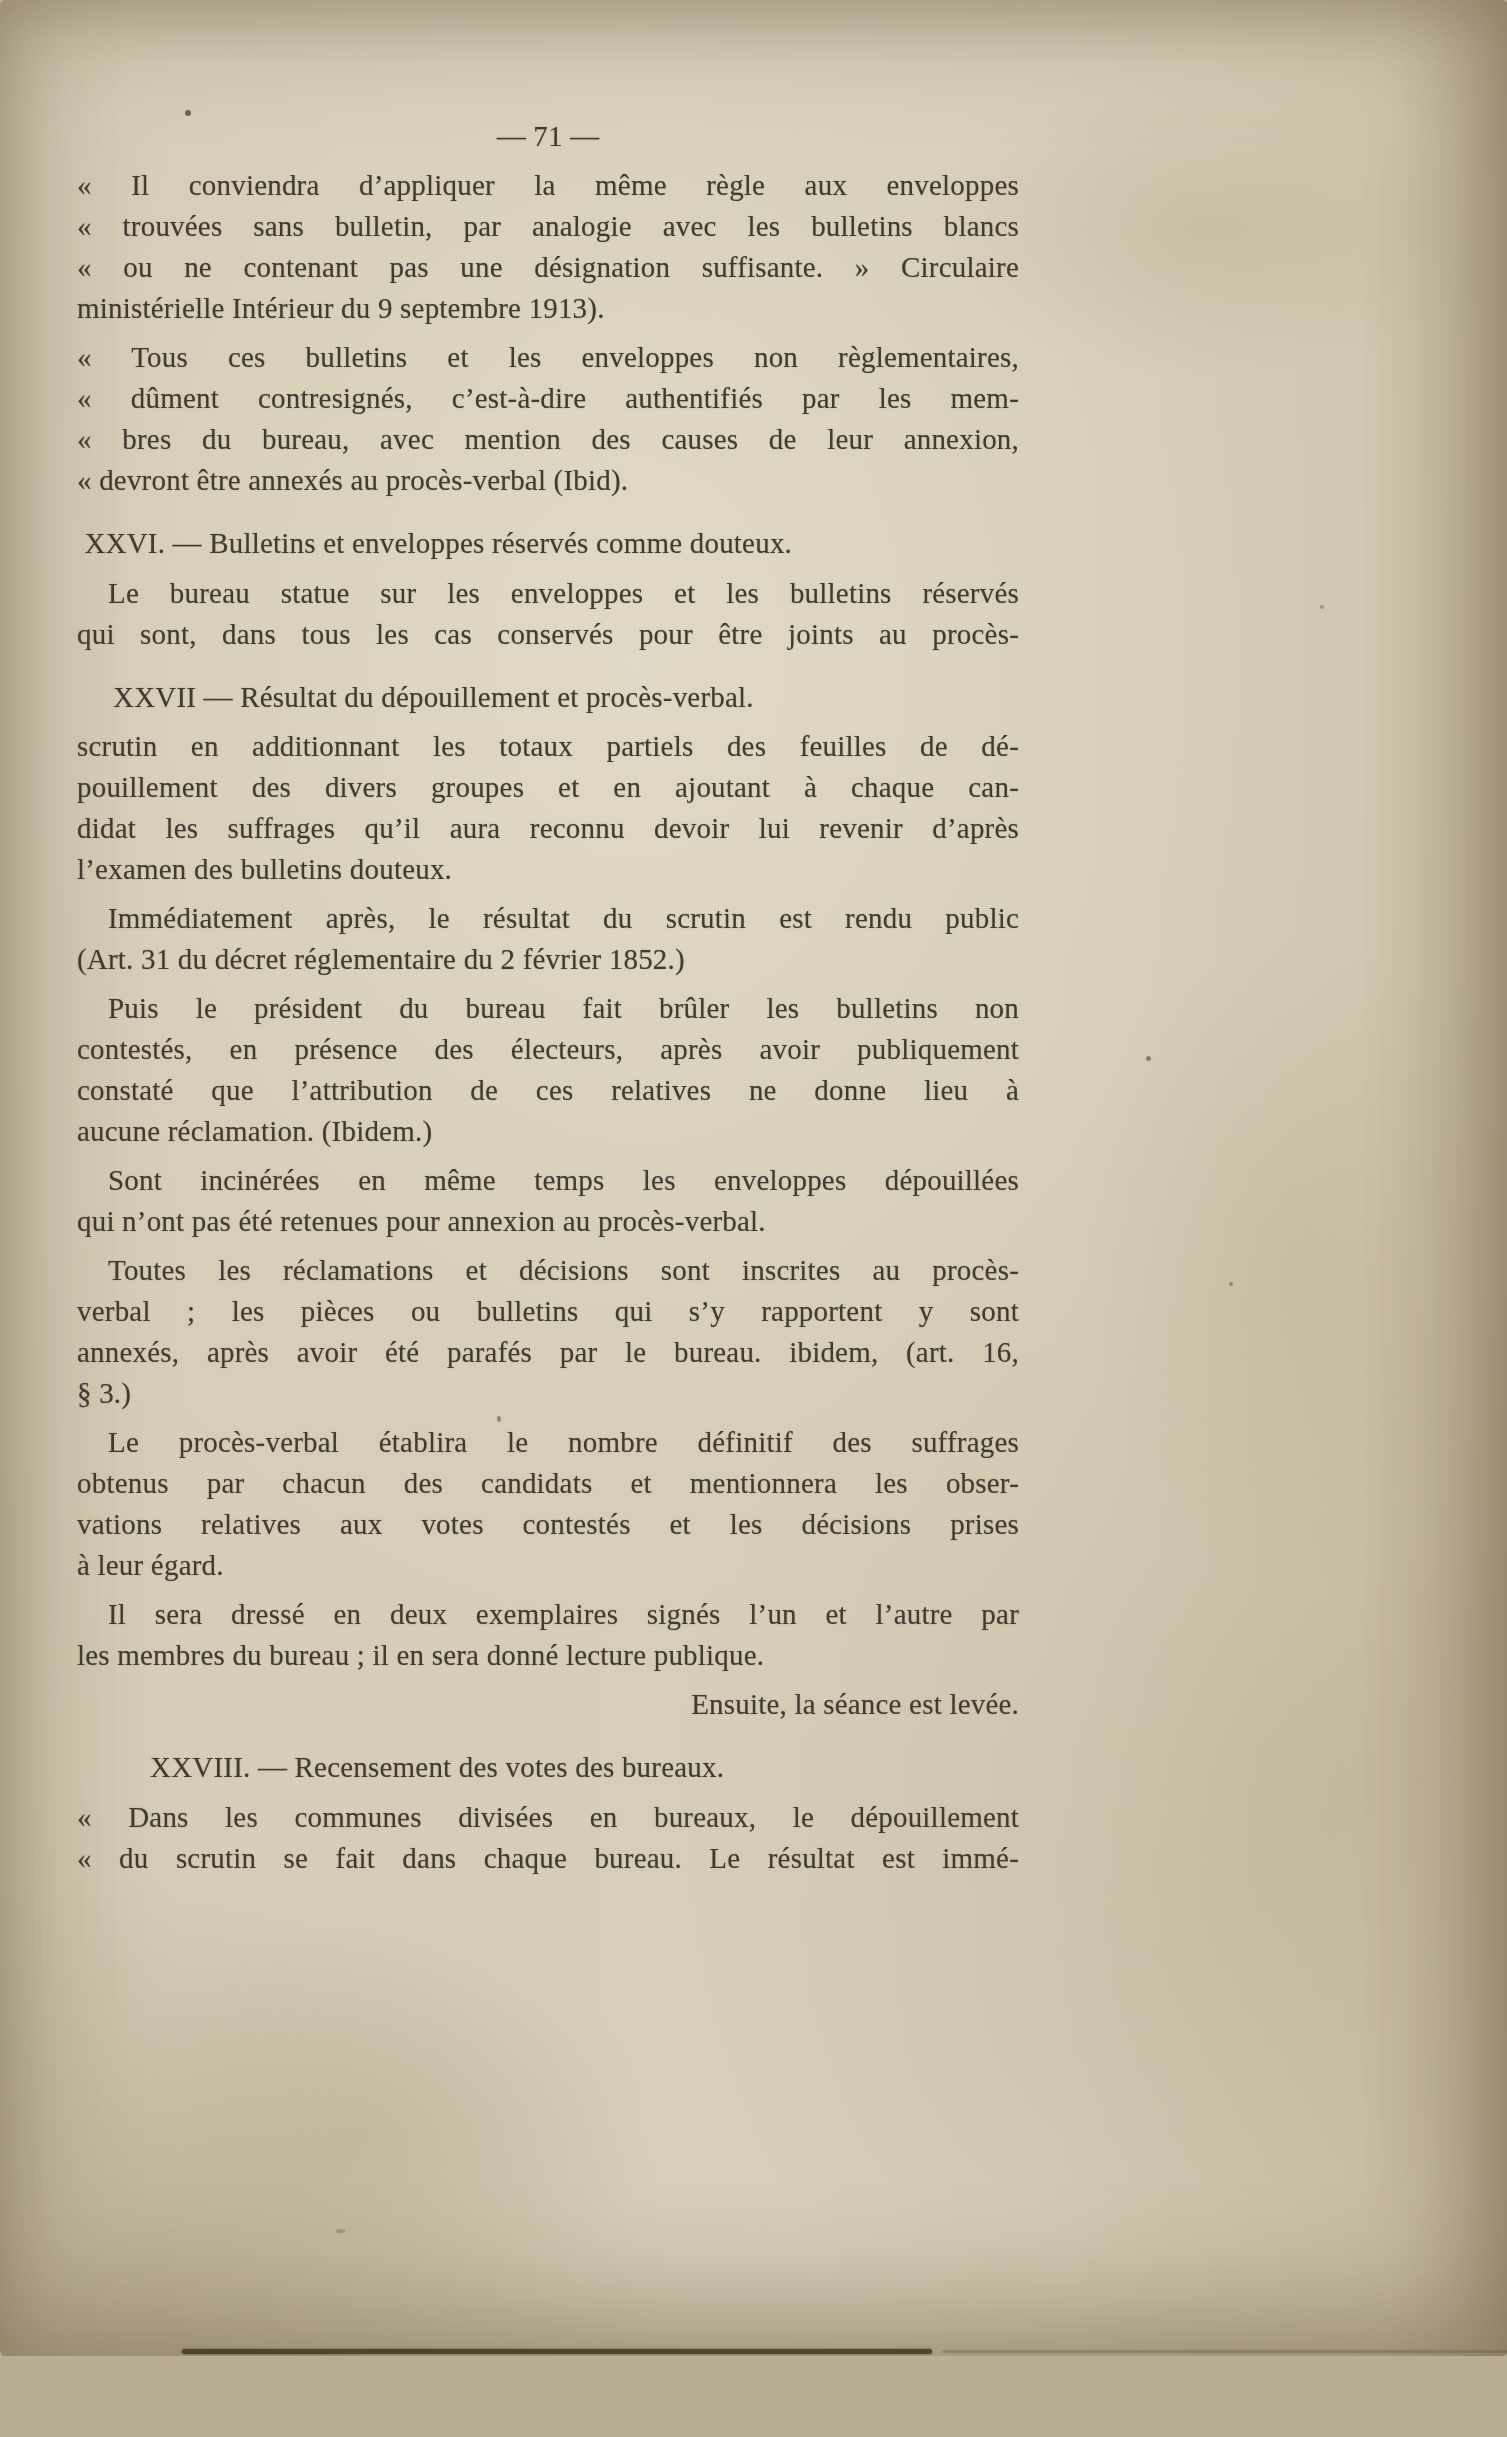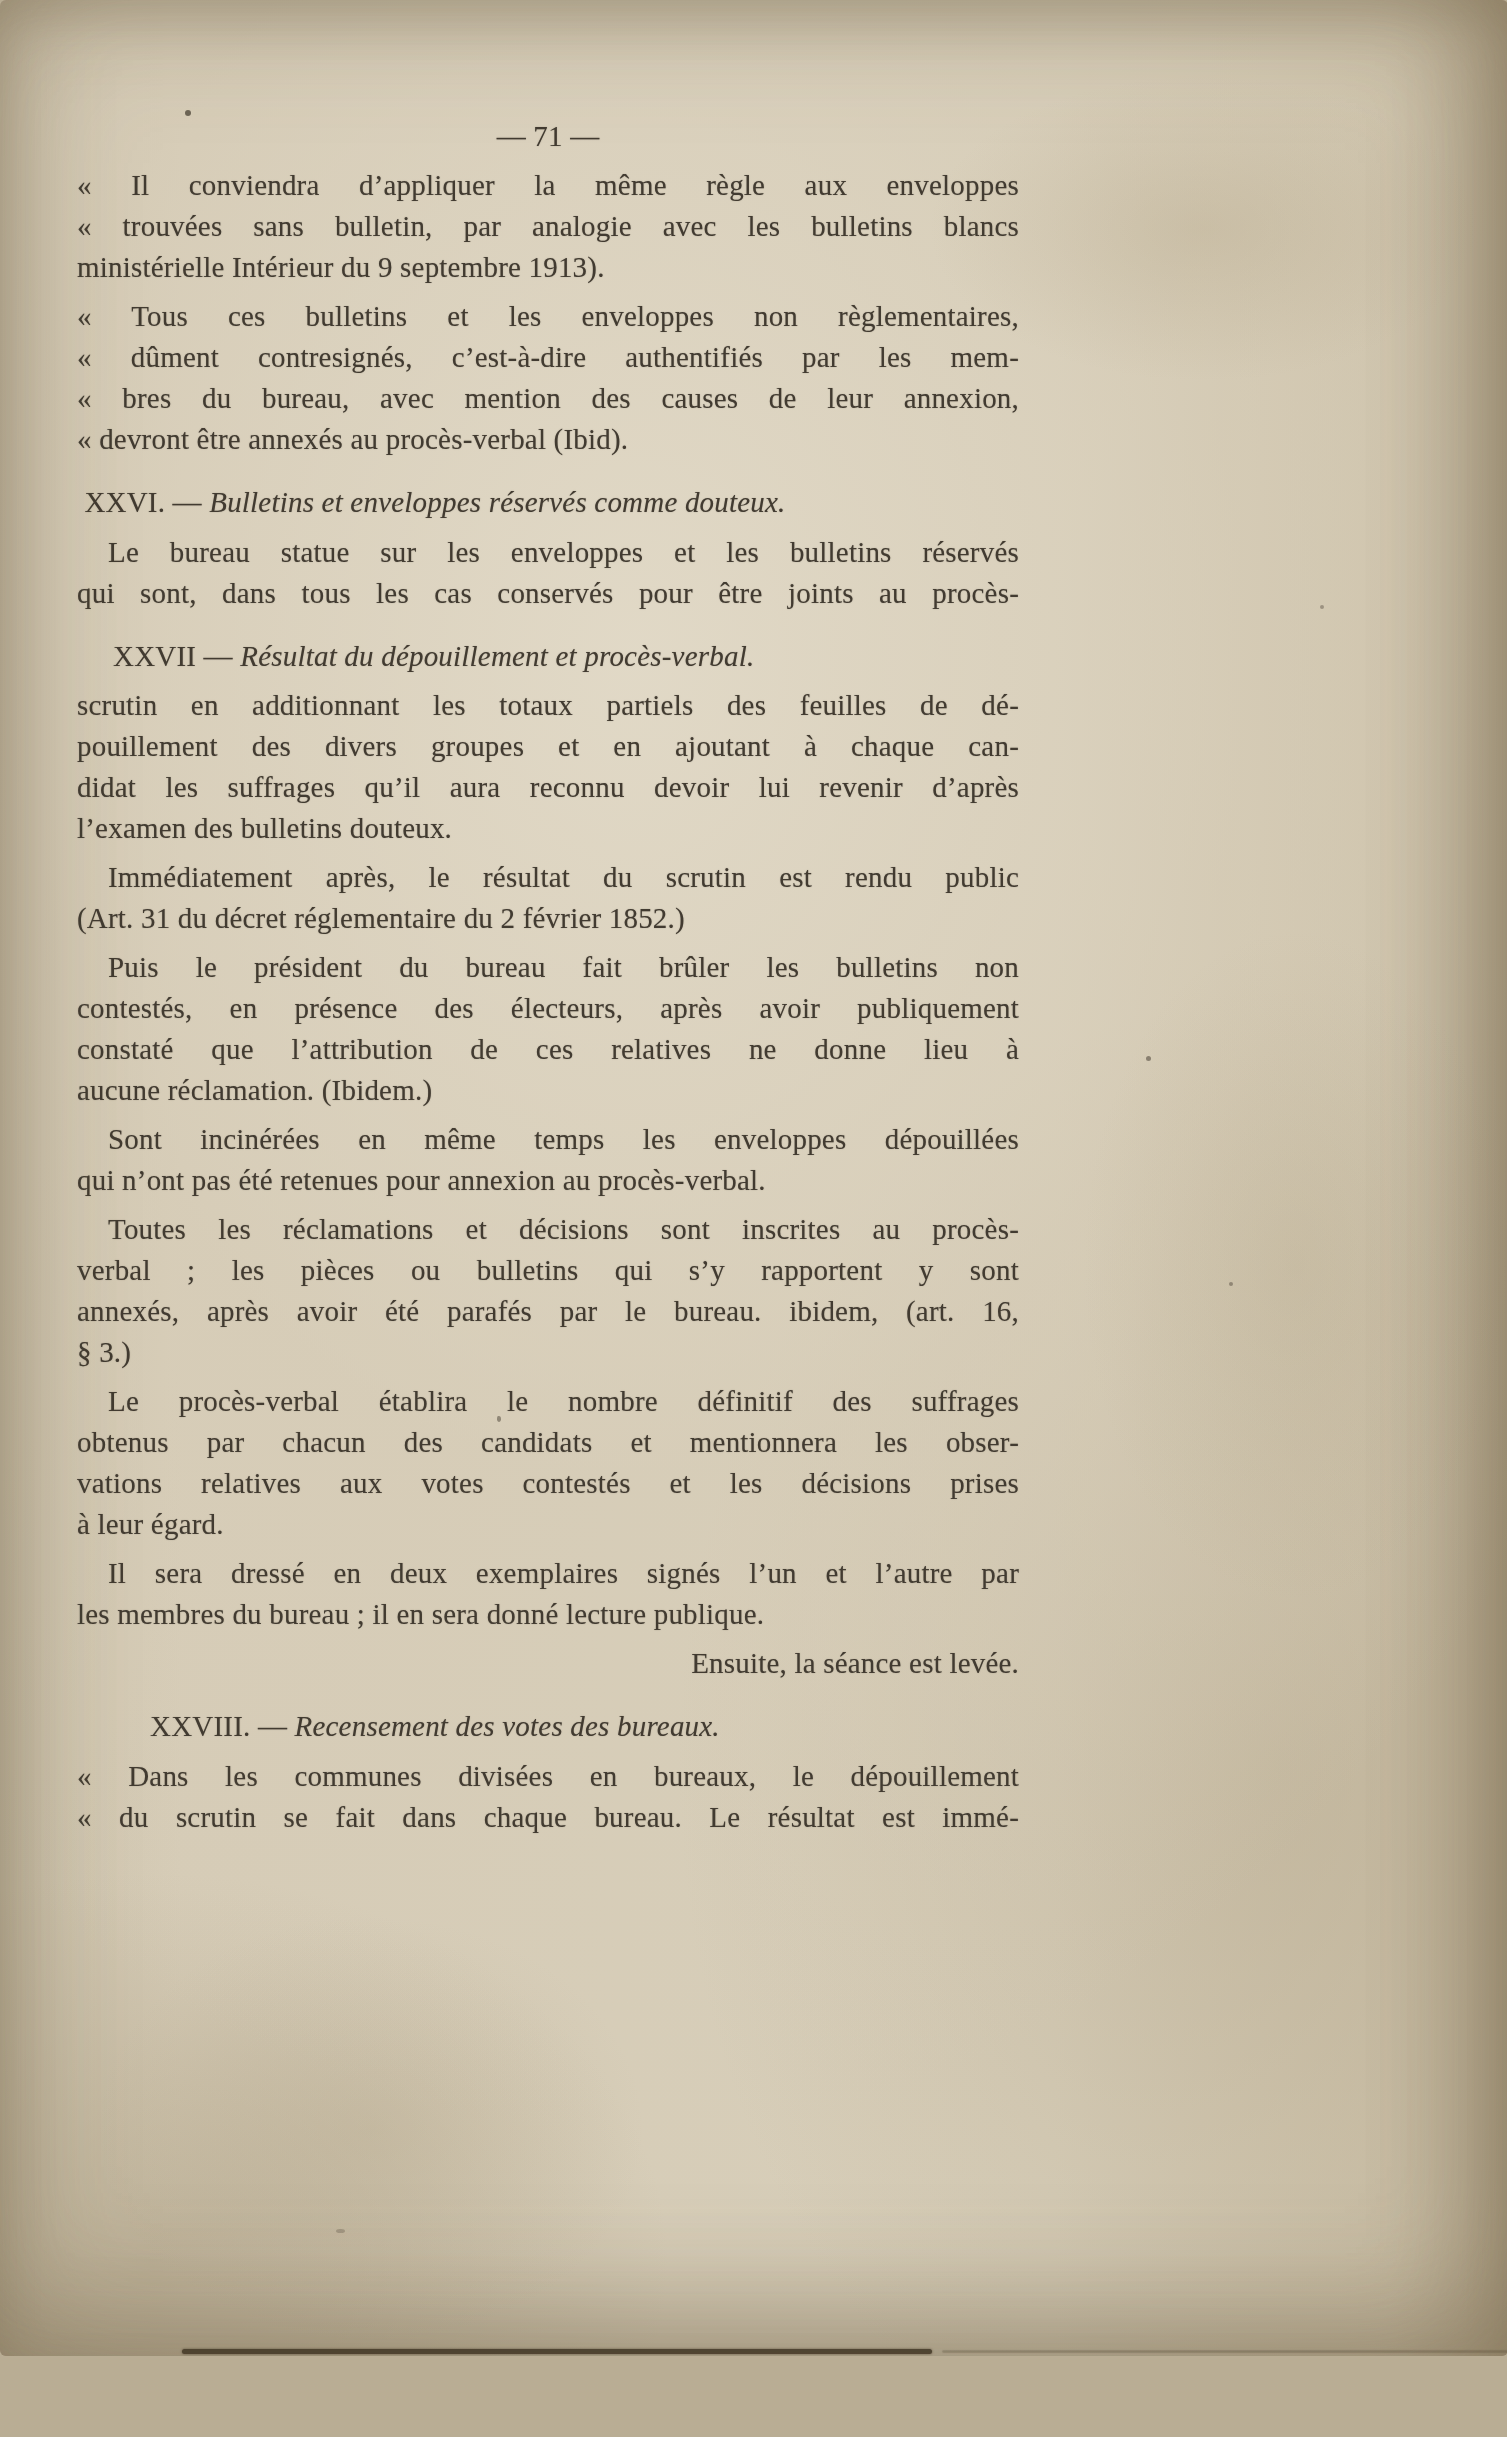--- a/index.html
+++ b/index.html
@@ -63,21 +63,21 @@
     text-align: center;
     line-height: 41px;
     margin-bottom: 6.2px;
     font-size: 29px;
   }
   .line { line-height: 41px; white-space: normal; }
   .line.j { text-align: justify; text-align-last: justify; text-justify: inter-word; }
   .line.first { text-indent: 31px; text-align: right; }
   .para { margin: 8px; }
   .heading { margin: 22px 0 8.6px 0; line-height: 41px; }
-  .heading .h-title { font-style: italic; }
+  .heading .h-title { }
   .heading.h1 { text-indent: 15.4px; }
   .heading.h2 { text-indent: 44px; }
   .heading.h3 { text-indent: 81px; }
 </style>
 </head>
 <body>
 
 <div class="page">
   <div class="stain s1"></div>
   <div class="stain s2"></div>
@@ -89,20 +89,21 @@
   <div class="speck k4"></div>
   <div class="speck k5"></div>
   <div class="speck k6"></div>
 
   <div class="text-col">
     <div class="page-number">— 71 —</div>
     <div id="blocks-container">
         <div class="para quote">
           <div class="line j">« Il conviendra d’appliquer la même règle aux enveloppes</div>
           <div class="line j">« trouvées sans bulletin, par analogie avec les bulletins blancs</div>
+          <div class="line j">« ou ne contenant pas une désignation suffisante. » Circulaire</div>
           <div class="line">ministérielle Intérieur du 9 septembre 1913).</div>
         </div>
         <div class="para quote">
           <div class="line j">« Tous ces bulletins et les enveloppes non règlementaires,</div>
           <div class="line j">« dûment contresignés, c’est-à-dire authentifiés par les mem-</div>
           <div class="line j">« bres du bureau, avec mention des causes de leur annexion,</div>
           <div class="line">« devront être annexés au procès-verbal (Ibid).</div>
         </div>
         <div class="heading h1"><span>XXVI. — </span><span class="h-title">Bulletins et enveloppes réservés comme douteux.</span></div>
         <div class="para paragraph">

